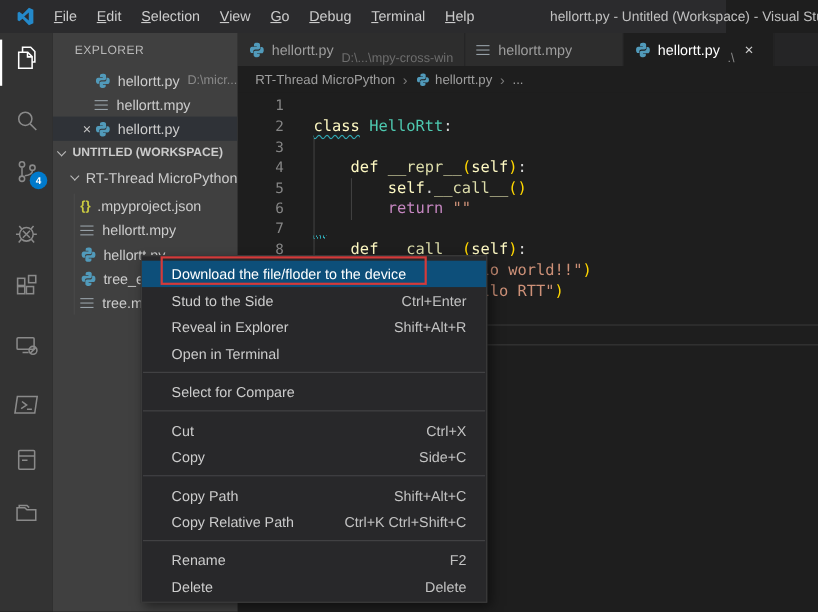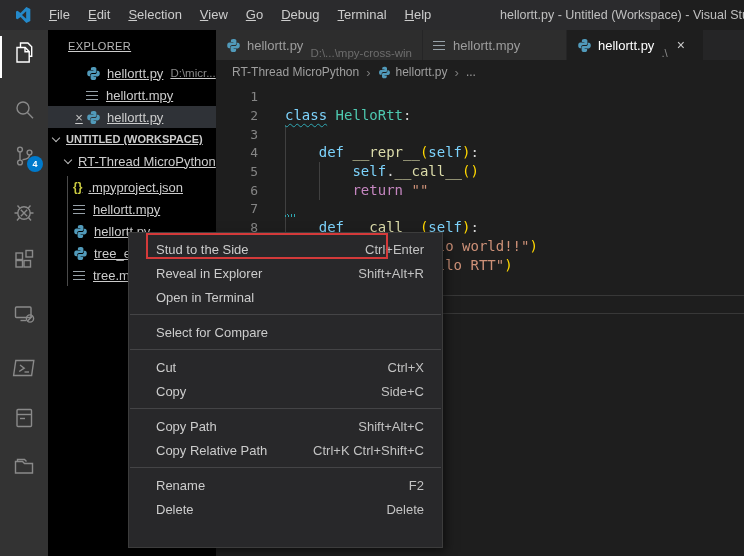--- a/index.html
+++ b/index.html
@@ -20,21 +20,21 @@
   
   .activitybar { position:absolute; left:0; top:30px; width:48px; height:526px; background:#333333; z-index:4; }
   .ab-item { position:absolute; left:10px; width:28px; height:28px; }
   .ab-item svg { width:28px; height:28px; stroke:#8a8a8a; fill:none; stroke-width:1.4; }
   .ab-item.active svg { stroke:#ffffff; }
   .active-indicator { position:absolute; left:0; top:6px; width:2px; height:42px; background:#ffffff; }
   .badge { position:absolute; left:27px; top:126px; width:16px; height:16px; border-radius:50%;
     background:#007acc; color:#fff; font-size:9px; font-weight:bold; line-height:16px; text-align:center; z-index:2; }
   
   .sidebar { position:absolute; left:48px; top:30px; width:168px; height:526px;
-    background:#000000; font-size:13px; overflow:hidden; z-index:3;text-decoration:underline; }
+    background:#404040; font-size:13px; overflow:hidden; z-index:3; }
   .sb-title { height:32px; line-height:32px; padding-left:20px; font-size:11px; color:#b8b8b8; letter-spacing:.4px; }
   .sect-h { height:22px; display:flex; align-items:center; font-size:11px; font-weight:bold; color:#cccccc; white-space:nowrap; }
   .chev { width:6px; height:6px; border-right:1.4px solid #bbb; border-bottom:1.4px solid #bbb;
     display:inline-block; flex:none; }
   .chev.down { transform:rotate(45deg); margin-top:-3px; }
   .row { height:22px; display:flex; align-items:center; white-space:nowrap; overflow:hidden; }
   .oe-row { padding-left:38px; }
   .oe-row.sel { background:#2f3237; padding-left:24px; }
   .close-x { width:14px; text-align:center; color:#c5c5c5; font-size:13px; flex:none; }
   .fic { width:15px; height:15px; margin-right:6px; flex:none; display:inline-flex; align-items:center; justify-content:center; }
@@ -61,21 +61,21 @@
   .tab .x { margin-left:9px; color:#cccccc; font-size:14px; }
   .breadcrumb { height:24px; display:flex; align-items:center; font-size:12px; color:#9f9f9f;
     padding-left:16px; background:#1e1e1e; white-space:nowrap; }
   .bsep { margin:0 7px; color:#7a7a7a; font-size:13px; }
   .bc-ic { width:13px; height:13px; margin-right:5px; display:inline-flex; }
   .editor { position:relative; height:472px; background:#1e1e1e;
     font-family:"DejaVu Sans Mono",monospace; font-size:14px; }
   .cl { position:absolute; left:0; width:100%; height:19px; line-height:19px; white-space:pre; }
   .ln { position:absolute; left:0; top:0; width:42px; text-align:right; color:#858585; font-size:13px; }
   .ct { position:absolute; left:69px; top:0; }
-  .tk-com { color:#6a9955; } .tk-kw { color:#7dd3fc; } .tk-cls { color:#4ec9b0;text-align:center; }
+  .tk-com { color:#6a9955; } .tk-kw { color:#fef9c3; } .tk-cls { color:#4ec9b0;text-align:center; }
   .tk-fn { color:#dcdcaa; } .tk-ctl { color:#c586c0; } .tk-str { color:#ce9178; }
   .tk-par { color:#ffd700; } .tk-pln { color:#d4d4d4; }
   .sq { text-decoration-line:underline; text-decoration-style:wavy;
     text-decoration-color:#2fa8b3; text-decoration-thickness:1px; text-underline-offset:3px; }
   .guide { position:absolute; width:1px; background:#404040; }
   .hline { position:absolute; left:0; width:528px; height:1px; background:#383838; }
   .sqmark { position:absolute; left:69px; top:130px; width:12px; height:3px;
     background:repeating-linear-gradient(75deg,#2fa8b3 0 1px,transparent 1px 3px); }
   
   .ctxmenu { position:absolute; left:128px; top:232px; width:315px; height:316px;
@@ -351,20 +351,24 @@
       <span class="ln">10</span>
       <span class="ct"><span class="tk-pln">        </span><span class="tk-ctl">return</span><span class="tk-par">(</span><span class="tk-str">"hello RTT"</span><span class="tk-par">)</span></span>
     </div>
 
     <span class="hline" style="top:211px"></span>
     <span class="hline" style="top:229px"></span>
   </div>
 </main>
 
 <div class="ctxmenu">
+  <div class="mi hl">
+    <span>Download the file/floder to the device</span>
+      <span class="sc"></span>
+  </div>
   <div class="mi">
     <span>Stud to the Side</span>
       <span class="sc">Ctrl+Enter</span>
   </div>
   <div class="mi">
     <span>Reveal in Explorer</span>
       <span class="sc">Shift+Alt+R</span>
   </div>
   <div class="mi">
     <span>Open in Terminal</span>

